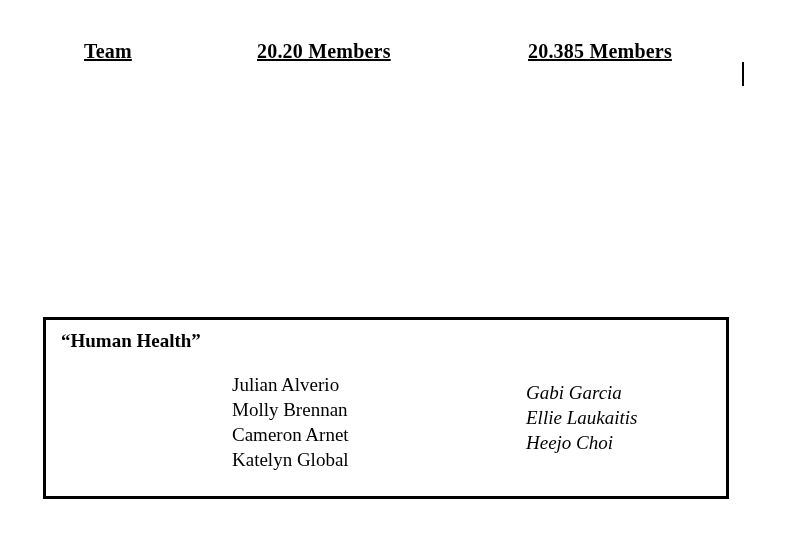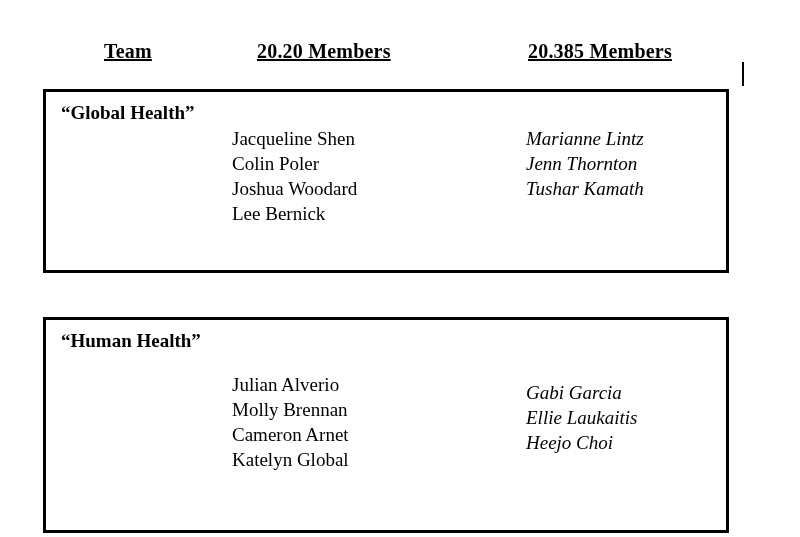--- a/index.html
+++ b/index.html
@@ -31,21 +31,21 @@
     height: 30px;
   }
   .header-cell {
     position: absolute;
     font-weight: bold;
     font-size: 20px;
     text-decoration: underline;
     white-space: nowrap;
     letter-spacing: 0.2px;
   }
-  .header-team { left: 84px; margin-left: 20px; }
+  .header-team { left: 84px; }
   .header-col2 { left: 257px; }
   .header-col3 { left: 528px; text-align: right; }
 
   
   .caret-mark {
     position: absolute;
     top: 62px;
     left: 742px;
     width: 2px;
     height: 24px;
@@ -62,21 +62,21 @@
   .box-global {
     left: 43px;
     top: 89px;
     width: 686px;
     height: 184px;
   }
   .box-human {
     left: 43px;
     top: 317px;
     width: 686px;
-    height: 216px;
+    height: 182px;
   }
 
   .team-label {
     position: absolute;
     left: 15px;
     top: 10px;
     font-weight: bold;
     font-size: 19px;
     white-space: nowrap;
   }
@@ -110,36 +110,20 @@
 <div class="page">
 
   <div class="header-row">
     <div class="header-cell header-team">Team </div>
     <div class="header-cell header-col2">20.20 Members</div>
     <div class="header-cell header-col3">20.385 Members</div>
   </div>
 
   <div class="caret-mark"></div>
 
-  <div class="team-box box-global">
-    <div class="team-label">“Global Health”</div>
-
-    <div class="members-col col-a">
-      <div class="member">Jacqueline Shen</div>
-      <div class="member">Colin Poler</div>
-      <div class="member">Joshua Woodard</div>
-      <div class="member">Lee Bernick</div>
-    </div>
-
-    <div class="members-col col-b">
-      <div class="member">Marianne Lintz</div>
-      <div class="member">Jenn Thornton</div>
-      <div class="member">Tushar Kamath</div>
-    </div>
-  </div>
 
   <div class="team-box box-human">
     <div class="team-label">“Human Health”</div>
 
     <div class="members-col col-a">
       <div class="member">Julian Alverio</div>
       <div class="member">Molly Brennan</div>
       <div class="member">Cameron Arnet</div>
       <div class="member">Katelyn Global</div>
     </div>

